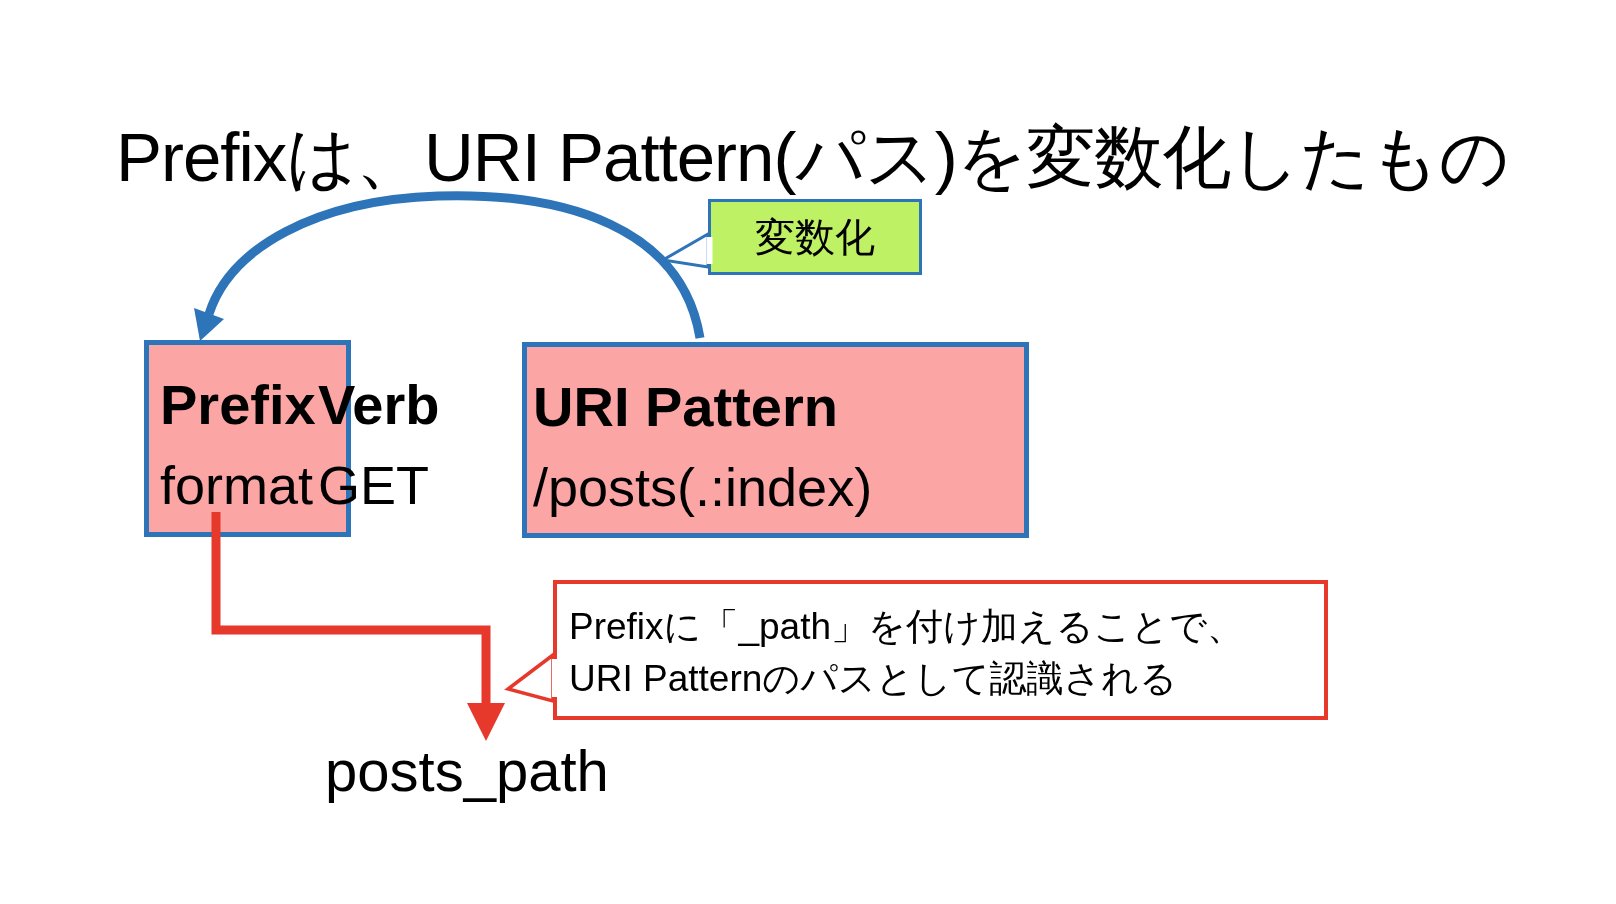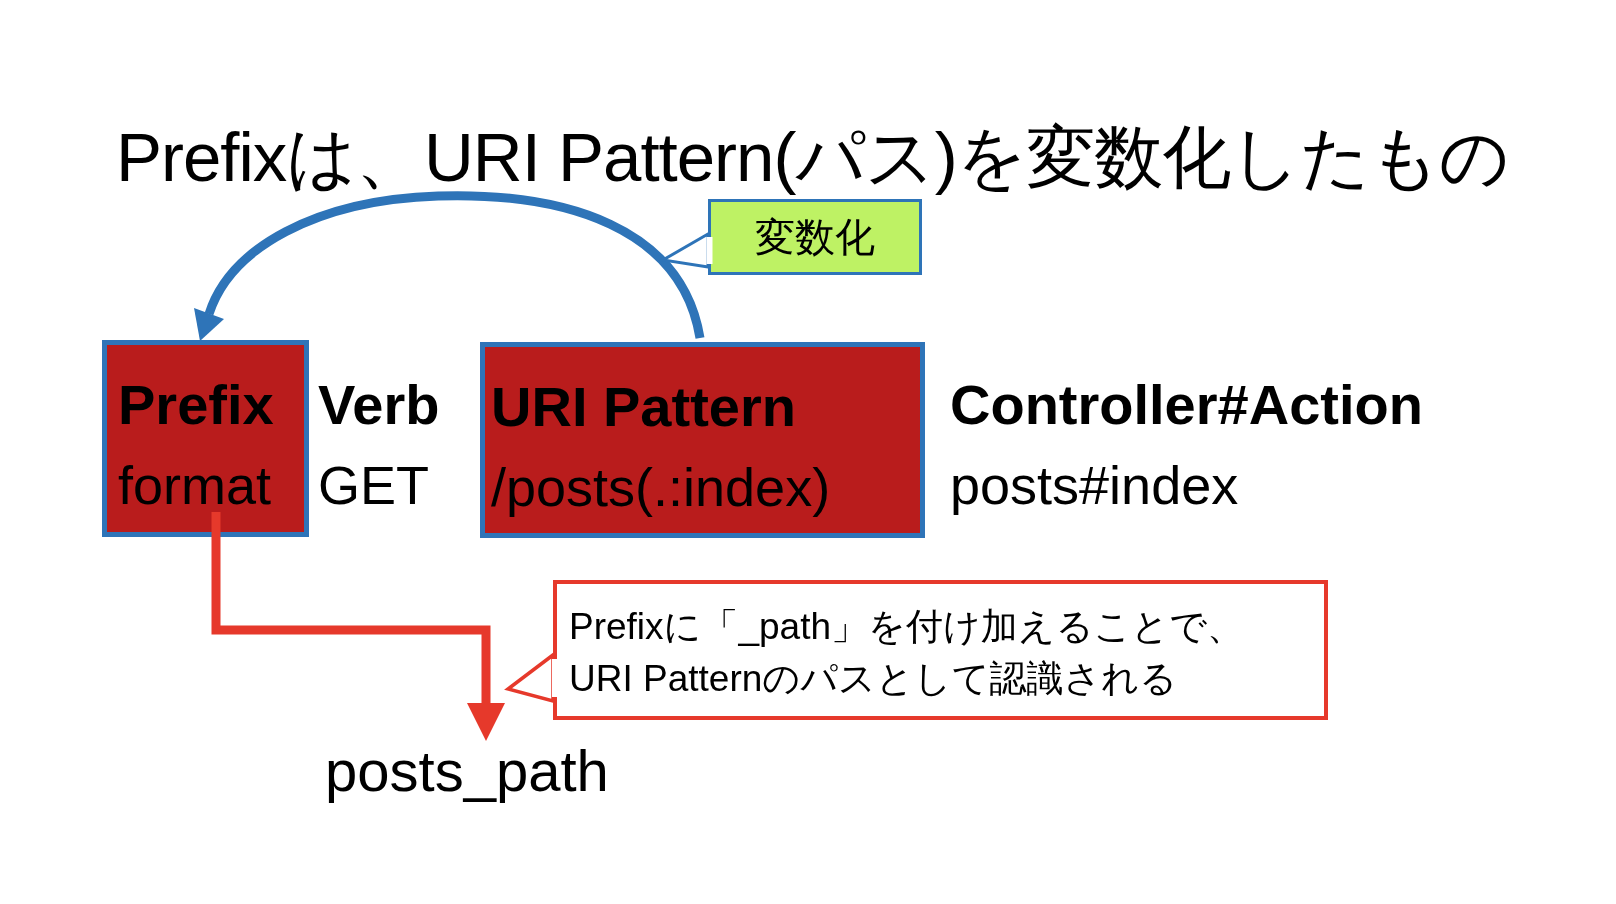--- a/index.html
+++ b/index.html
@@ -26,27 +26,27 @@
     position:absolute;left:708px;top:199px;width:214px;height:76px;
     border:3px solid var(--blue);background:#bef264;
     display:flex;align-items:center;justify-content:center;
     font-size:40px;
     z-index:2;
   }
   
   .col{position:absolute;top:340px;height:197px;}
   .cell-header{position:absolute;top:32px;left:0;font-size:56px;font-weight:700;white-space:nowrap;}
   .cell-value{position:absolute;top:114px;left:0;font-size:54px;white-space:nowrap;}
-  .boxed{border:5px solid var(--blue);background:#b91c1c;}
+  .boxed{border:5px solid var(--blue);background:#fca5a5;margin-left:42px;}
   .boxed .cell-header{top:27px;}
   .boxed .cell-value{top:109px;}
   .col-prefix{left:102px;width:207px;}
   .col-prefix .cell-header,.col-prefix .cell-value{left:11px;}
   .col-verb{left:318px;width:150px;border:none;}
-  .col-uri{left:480px;top:342px;width:445px;height:196px;}
+  .col-uri{left:480px;top:342px;width:507px;height:196px;}
   .col-uri .cell-header,.col-uri .cell-value{left:6px;}
   .col-controller{left:950px;width:520px;border:none;}
   
   .callout-red{
     position:absolute;left:553px;top:580px;width:775px;height:140px;
     border:4px solid var(--red);background:#ffffff;
     padding:17px 0 0 12px;
     font-size:37px;line-height:52px;
     z-index:2;
     white-space:nowrap;
@@ -79,24 +79,20 @@
   <div class="col col-verb">
     <div class="cell-header">Verb</div>
     <div class="cell-value">GET</div>
   </div>
 
   <div class="col col-uri boxed">
     <div class="cell-header">URI Pattern</div>
     <div class="cell-value">/posts(.:index)</div>
   </div>
 
-  <div class="col col-controller">
-    <div class="cell-header">Controller#Action</div>
-    <div class="cell-value">posts#index</div>
-  </div>
 
   <div class="callout-red">
     <div>Prefixに「_path」を付け加えることで、</div>
     <div>URI Patternのパスとして認識される</div>
   </div>
 
   <div class="result-label">posts_path</div>
 
   <svg class="overlay" viewBox="0 0 1616 904" aria-hidden="true">
 

